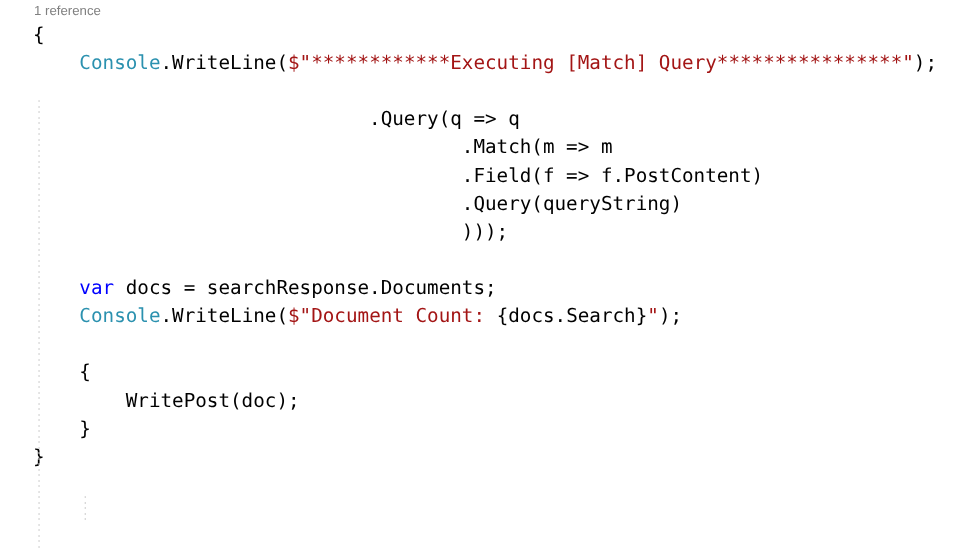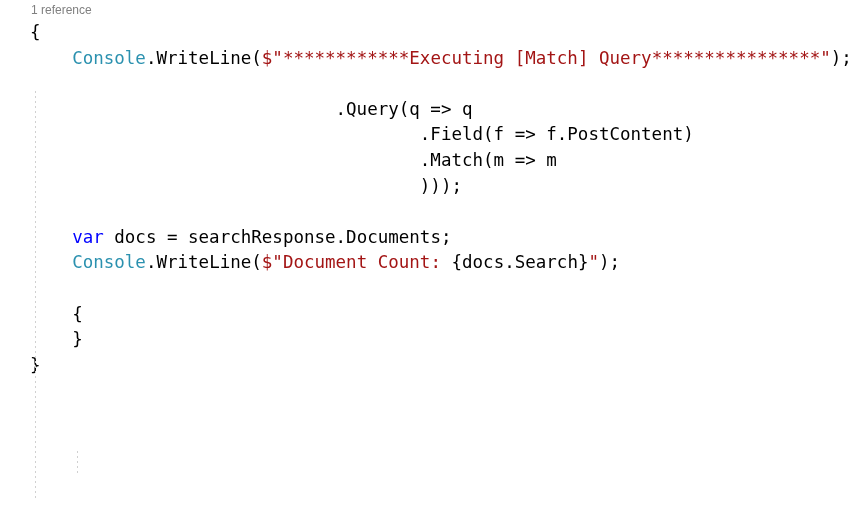--- a/index.html
+++ b/index.html
@@ -55,24 +55,26 @@
 <div id="editor">
   <div id="codelens">1 reference</div>
   <div id="code">
     <div id="guide-outer" class="indent-guide"></div>
     <div id="guide-inner" class="indent-guide"></div>
 
       <div class="line"><span class="tok-plain">{</span></div>
       <div class="line"><span class="tok-plain">    </span><span class="tok-type">Console</span><span class="tok-plain">.WriteLine(</span><span class="tok-string">$"************Executing [Match] Query****************"</span><span class="tok-plain">);</span></div>
       <div class="line"></div>
       <div class="line"><span class="tok-plain">                             .Query(q =&gt; q</span></div>
+      <div class="line"><span class="tok-plain">                                     .Match(m =&gt; m</span></div>
       <div class="line"><span class="tok-plain">                                     .Field(f =&gt; f.PostContent)</span></div>
-      <div class="line"><span class="tok-plain">                                     .Match(m =&gt; m</span></div>
+      <div class="line"><span class="tok-plain">                                     .Query(queryString)</span></div>
       <div class="line"><span class="tok-plain">                                     )));</span></div>
       <div class="line"></div>
       <div class="line"><span class="tok-plain">    </span><span class="tok-keyword">var</span><span class="tok-plain"> docs = searchResponse.Documents;</span></div>
       <div class="line"><span class="tok-plain">    </span><span class="tok-type">Console</span><span class="tok-plain">.WriteLine(</span><span class="tok-string">$"Document Count: </span><span class="tok-plain">{docs.Search}</span><span class="tok-string">"</span><span class="tok-plain">);</span></div>
       <div class="line"></div>
       <div class="line"><span class="tok-plain">    {</span></div>
+      <div class="line"><span class="tok-plain">        WritePost(doc);</span></div>
       <div class="line"><span class="tok-plain">    }</span></div>
       <div class="line"><span class="tok-plain">}</span></div>
     </div>
 </div>
 
 </body></html>

